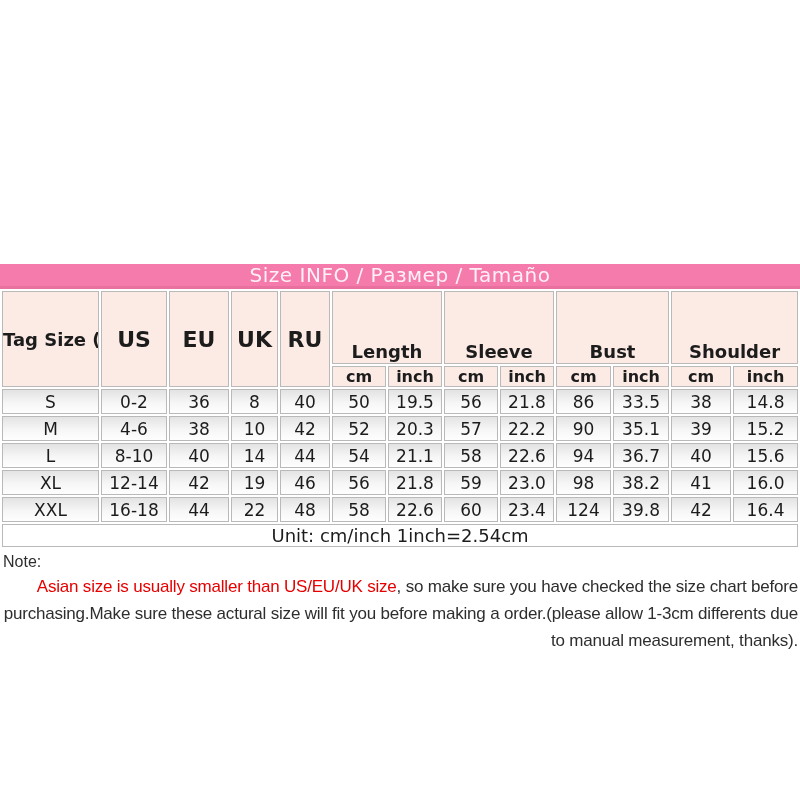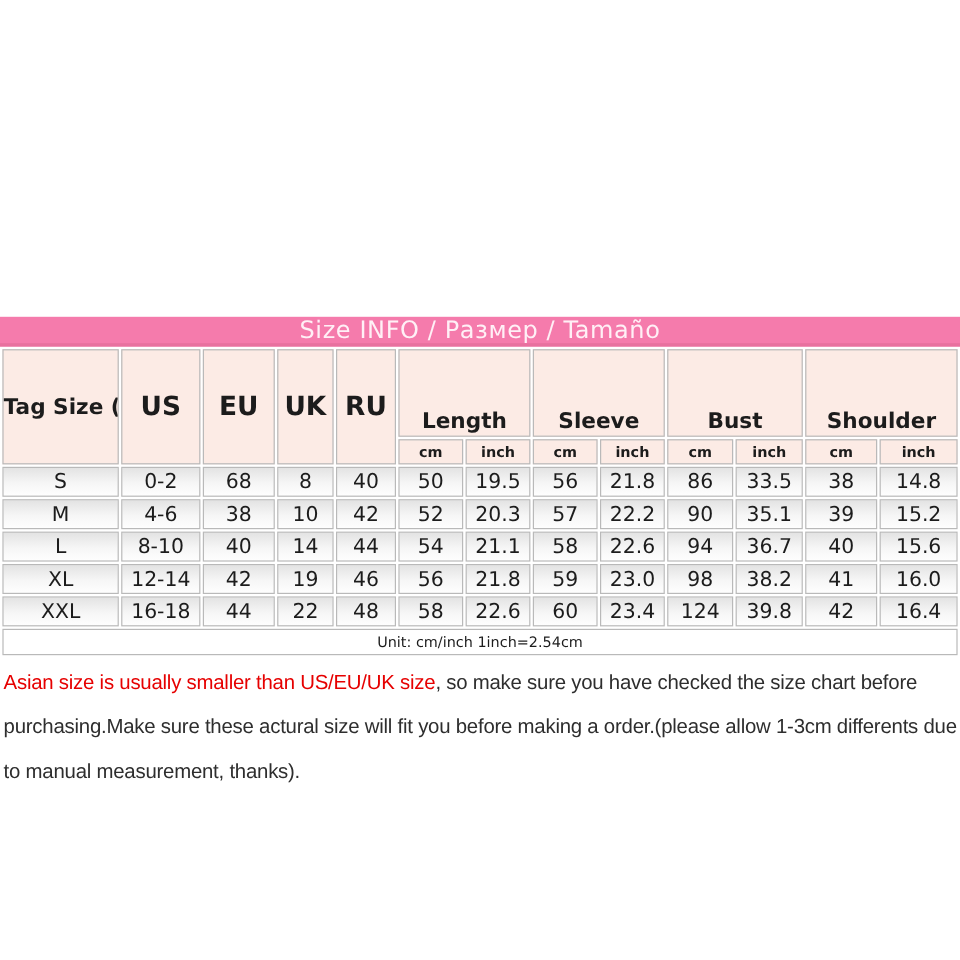--- a/index.html
+++ b/index.html
@@ -63,49 +63,50 @@
     padding-bottom: 4px;
   }
   tr.h1 th { height: 70px; }
   tr.h1 th.group-cell {
     vertical-align: bottom;
     font-size: 18px;
     padding-bottom: 1px;
   }
   tr.h2 th {
     height: 19px;
-    font-size: 12px;
+    font-size: 16px;
   }
   tbody td {
     height: 23px;
     font-size: 17px;
     background: linear-gradient(to bottom, #e3e3e3 0%, #f6f6f6 55%, #fefefe 100%);
   }
   td.unit-cell {
     height: 20px;
     background: #ffffff;
     border: 1px solid #c6c6c6;
     color: #e60000;
-    font-size: 12px;
+    font-size: 18px;
   }
   .note-section {
     font-family: "Liberation Sans", sans-serif;
     margin-top: 2px;
     padding-left: 3px;
     padding-right: 2px;
     color: #2e2e2e;
     font-size: 17px;
   }
   .note-label {
     font-size: 16px;
     line-height: 22px;
   }
   .note-body {
-    line-height: 37px;
+    line-height: 27px;
     letter-spacing: -0.2px;
+    text-align: right;
   }
   .note-highlight { color: #e60000; }
 </style>
 </head>
 <body>
 
 <div class="page">
   <div class="size-chart">
 
     <div class="title-bar">Size INFO / Размер / Tamaño</div>
@@ -146,21 +147,21 @@
           <th>cm</th>
           <th>inch</th>
           <th>cm</th>
           <th>inch</th>
         </tr>
       </thead>
       <tbody>
           <tr>
             <td>S</td>
             <td>0-2</td>
-            <td>68</td>
+            <td>36</td>
             <td>8</td>
             <td>40</td>
             <td>50</td>
             <td>19.5</td>
             <td>56</td>
             <td>21.8</td>
             <td>86</td>
             <td>33.5</td>
             <td>38</td>
             <td>14.8</td>
@@ -227,17 +228,18 @@
           </tr>
         </tbody>
       <tfoot>
         <tr>
           <td class="unit-cell" colspan="13">Unit: cm/inch 1inch=2.54cm</td>
         </tr>
       </tfoot>
     </table>
 
     <div class="note-section">
+      <div class="note-label">Note:</div>
       <div class="note-body"><span class="note-highlight">Asian size is usually smaller than US/EU/UK size</span><span>, so make sure you have checked the size chart before purchasing.Make sure these actural size will fit you before making a order.(please allow 1-3cm differents due to manual measurement, thanks).</span></div>
     </div>
 
   </div>
 </div>
 
 </body></html>

